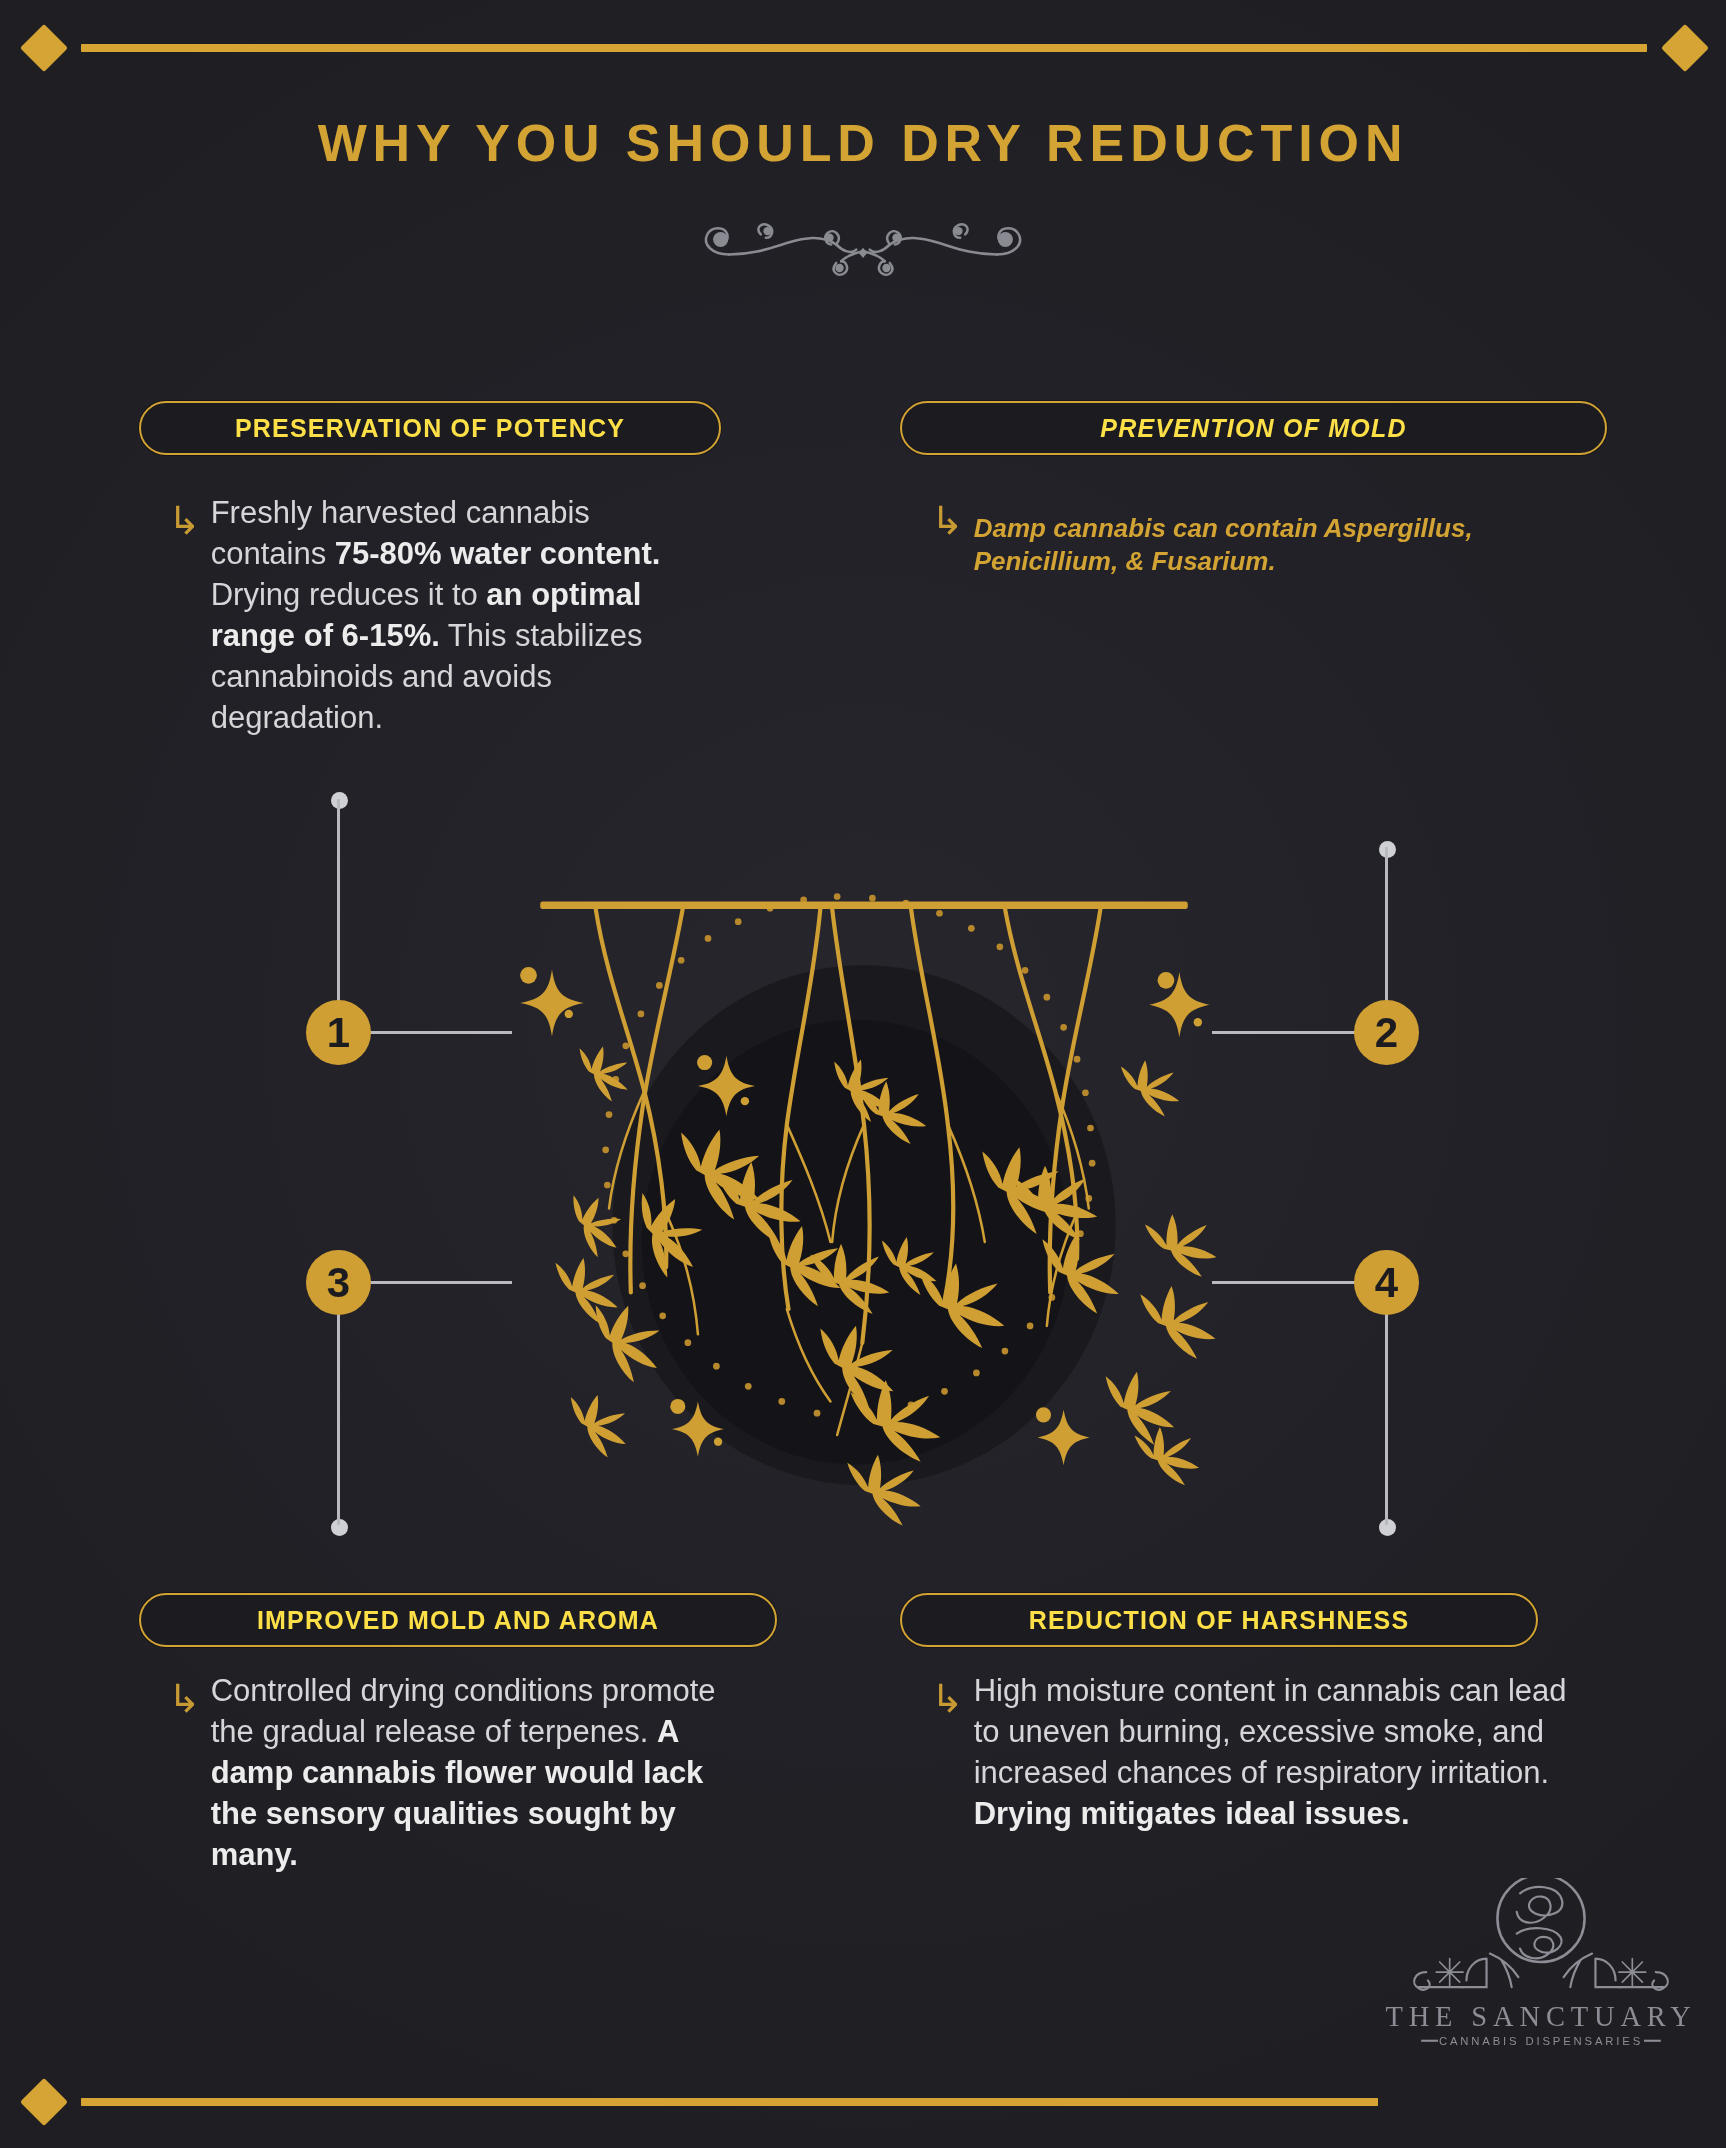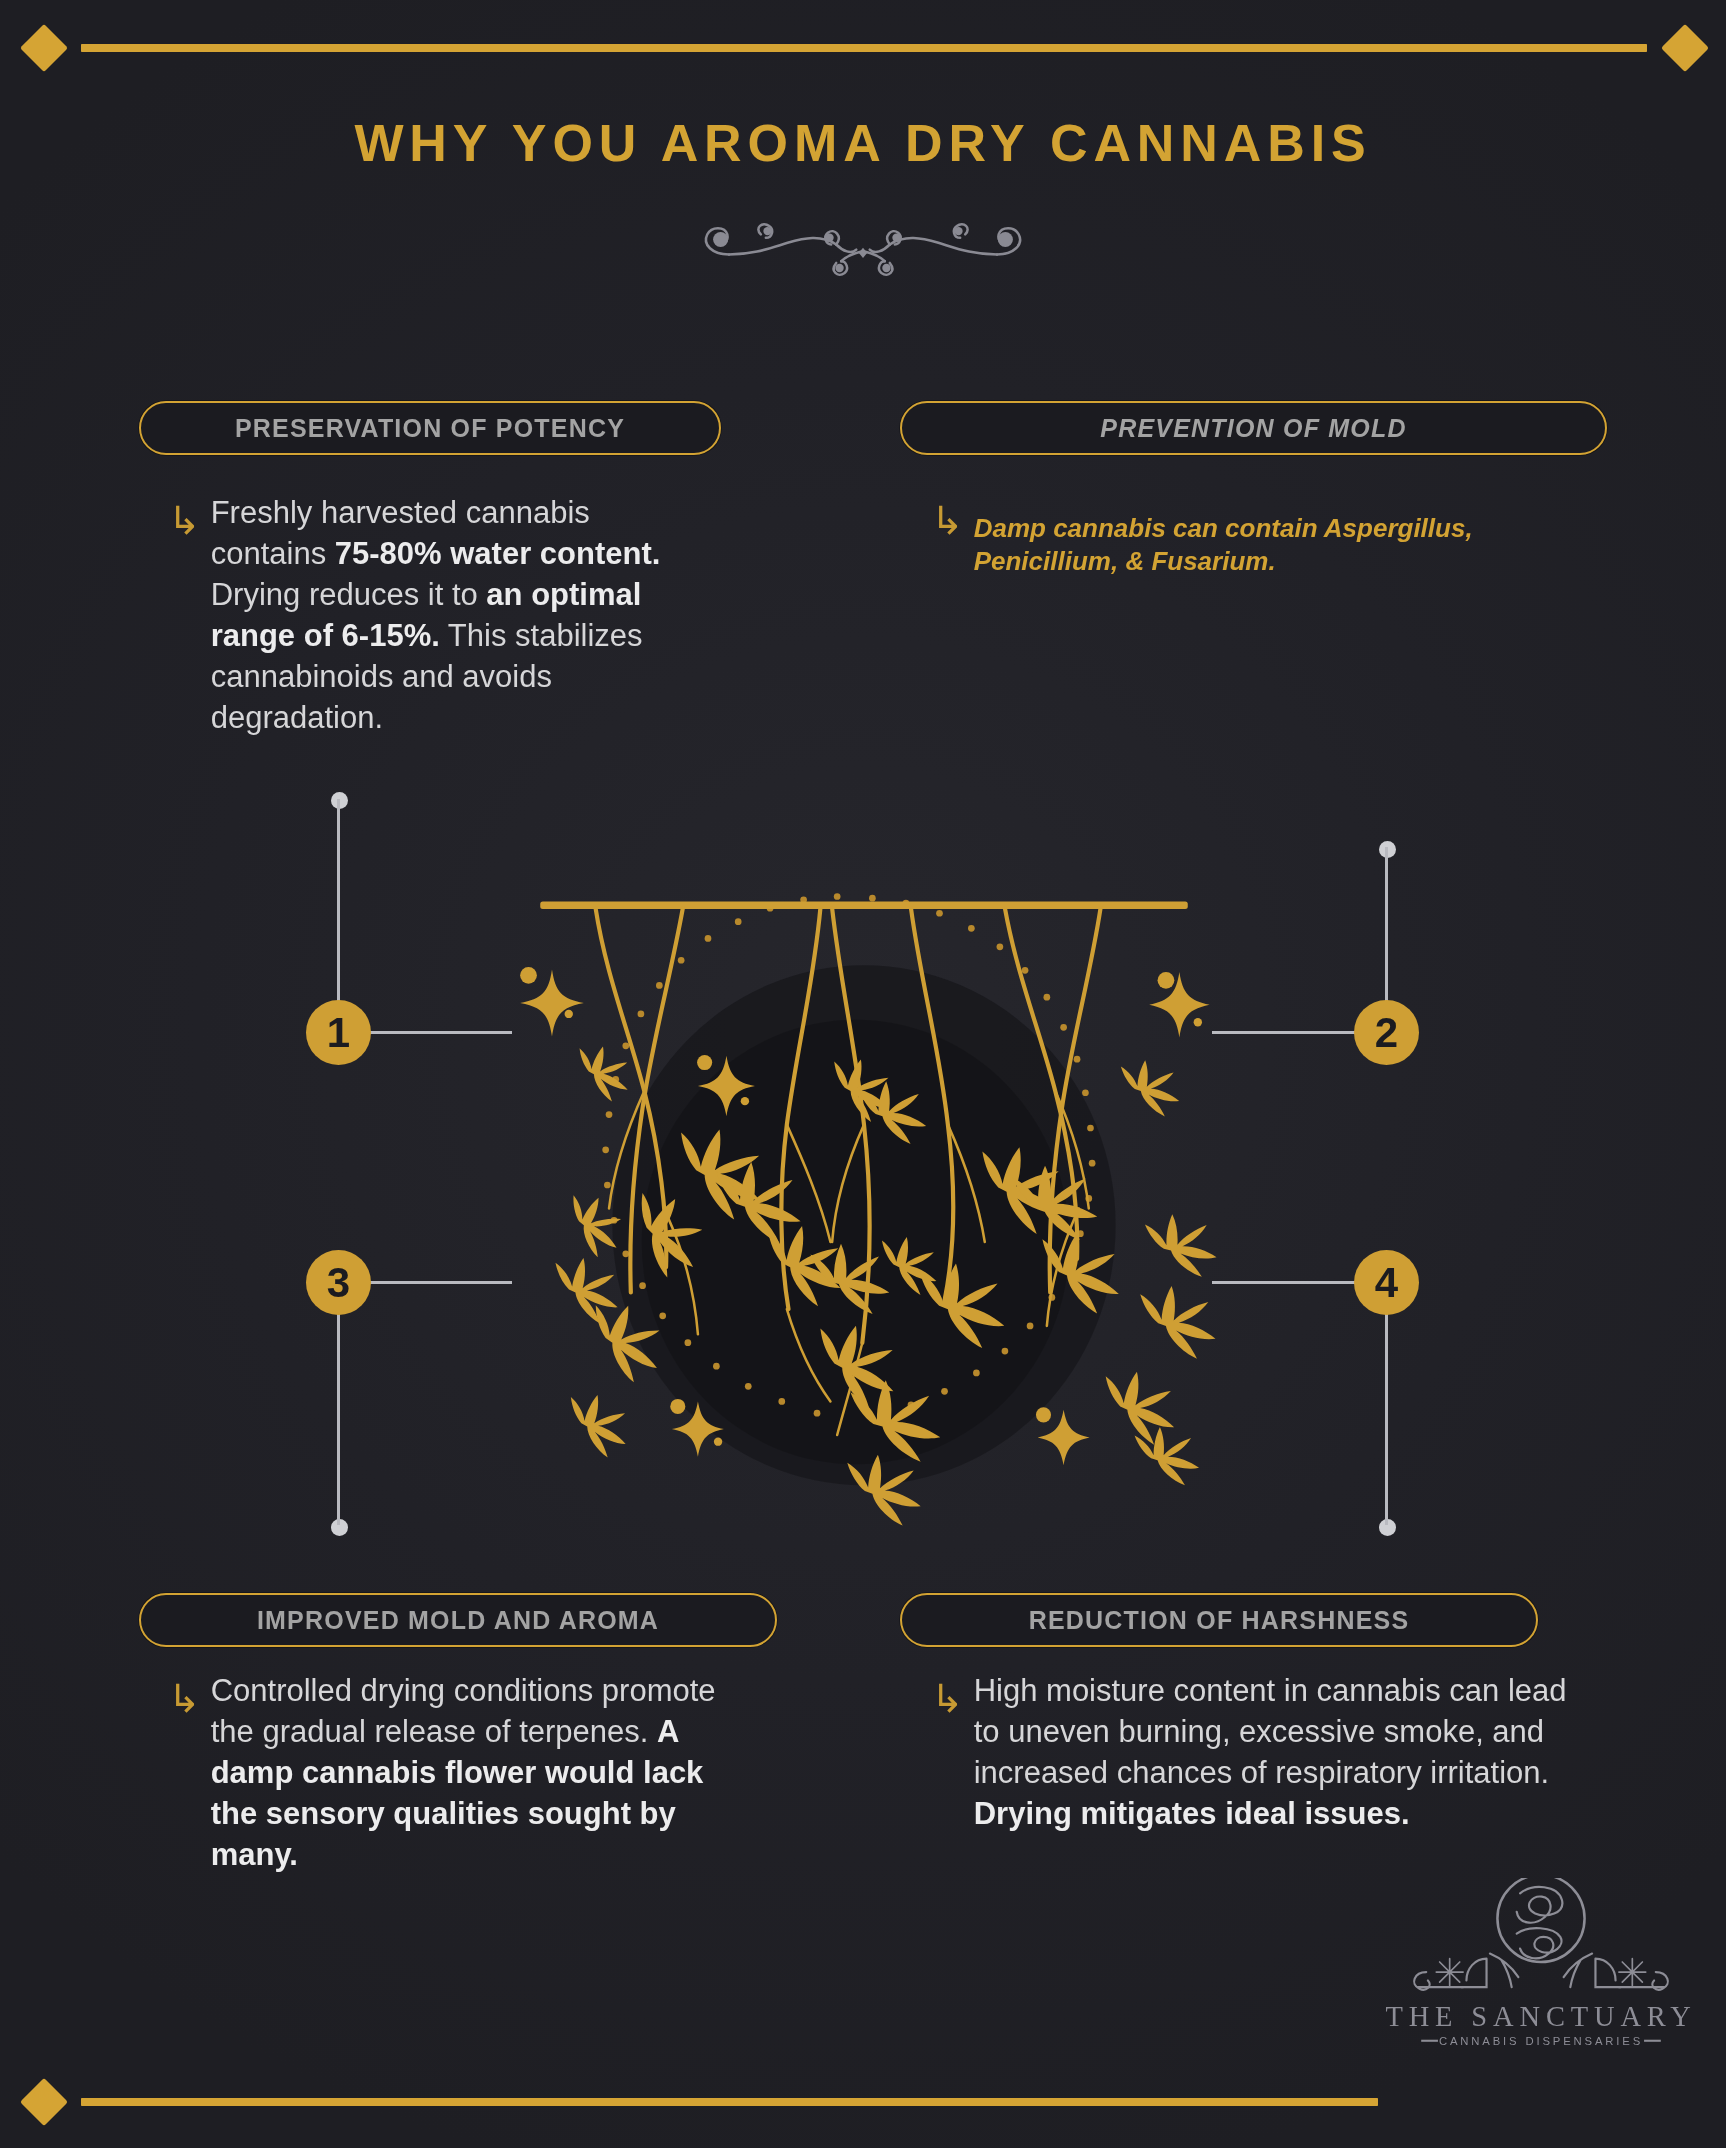--- a/index.html
+++ b/index.html
@@ -45,21 +45,21 @@
   .pill {
     position:absolute;
     height:54px;
     border:2.5px solid #d3a333;
     border-radius:28.5px;
     background:#1b1b20;
     display:flex; align-items:center; justify-content:center;
     box-shadow:0 0 0 0.8px rgba(0,0,0,0.4);
   }
   .pill span {
-    color:#a3a3a3;
+    color:#fde047;
     font-size:25px; font-weight:bold;
     letter-spacing:1.2px;
     white-space:nowrap;
     padding:0 22px;
   }
   #pill-1 { left:139px;  top:401px;  width:582px; }
   #pill-2 { left:900px; top:401px;  width:707px;font-style:italic; }
   #pill-3 { left:139px;  top:1593px; width:638px; }
   #pill-4 { left:900px; top:1593px; width:638px;text-align:center; }
 
@@ -132,21 +132,21 @@
 </style>
 </head>
 <body>
 
 <div class="page">
 
   <div class="rule-bar" id="top-rule"></div>
   <div class="diamond" id="top-dia-l"></div>
   <div class="diamond" id="top-dia-r"></div>
 
-  <div id="title">WHY YOU AROMA DRY CANNABIS</div>
+  <div id="title">WHY YOU SHOULD DRY REDUCTION</div>
 
   <div id="ornament">
     <svg width="336" height="67" viewBox="0 0 400 80">
       <g fill="none" stroke="#8a8a93" stroke-width="3" stroke-linecap="round">
         <path d="M40 52 C 20 52 8 40 14 28 C 19 18 35 18 38 28 C 40 36 32 42 26 38"></path>
         <path d="M40 52 C 70 52 90 44 110 38 C 130 32 150 28 168 40"></path>
         <path d="M78 28 C 70 20 80 12 88 18 C 94 22 92 32 84 32"></path>
         <path d="M168 40 C 176 30 166 20 158 26 C 152 31 156 40 162 40"></path>
         <path d="M168 40 C 176 48 186 52 192 46"></path>
         <path d="M168 62 C 160 72 170 80 178 74 C 184 69 180 60 174 60"></path>

